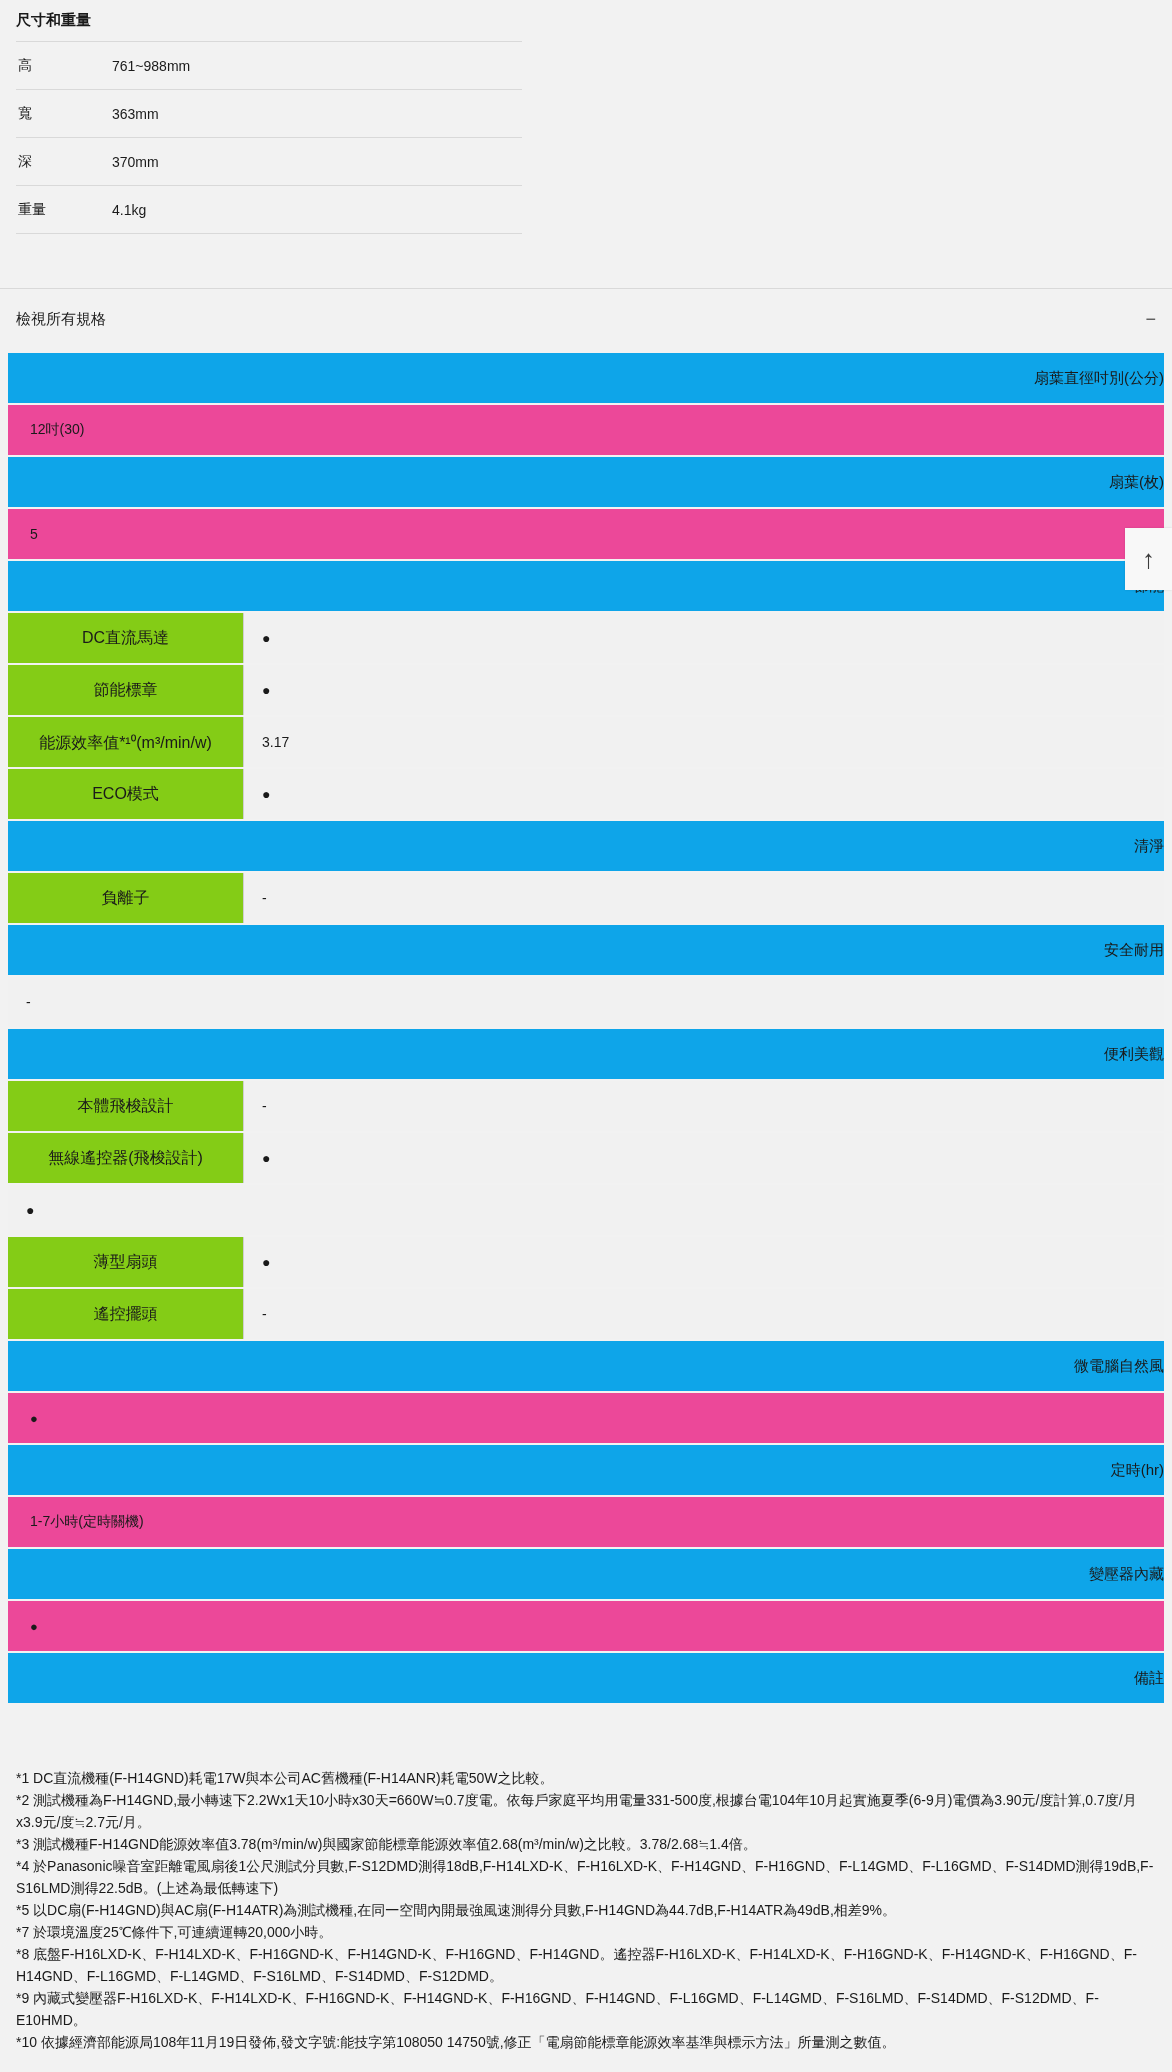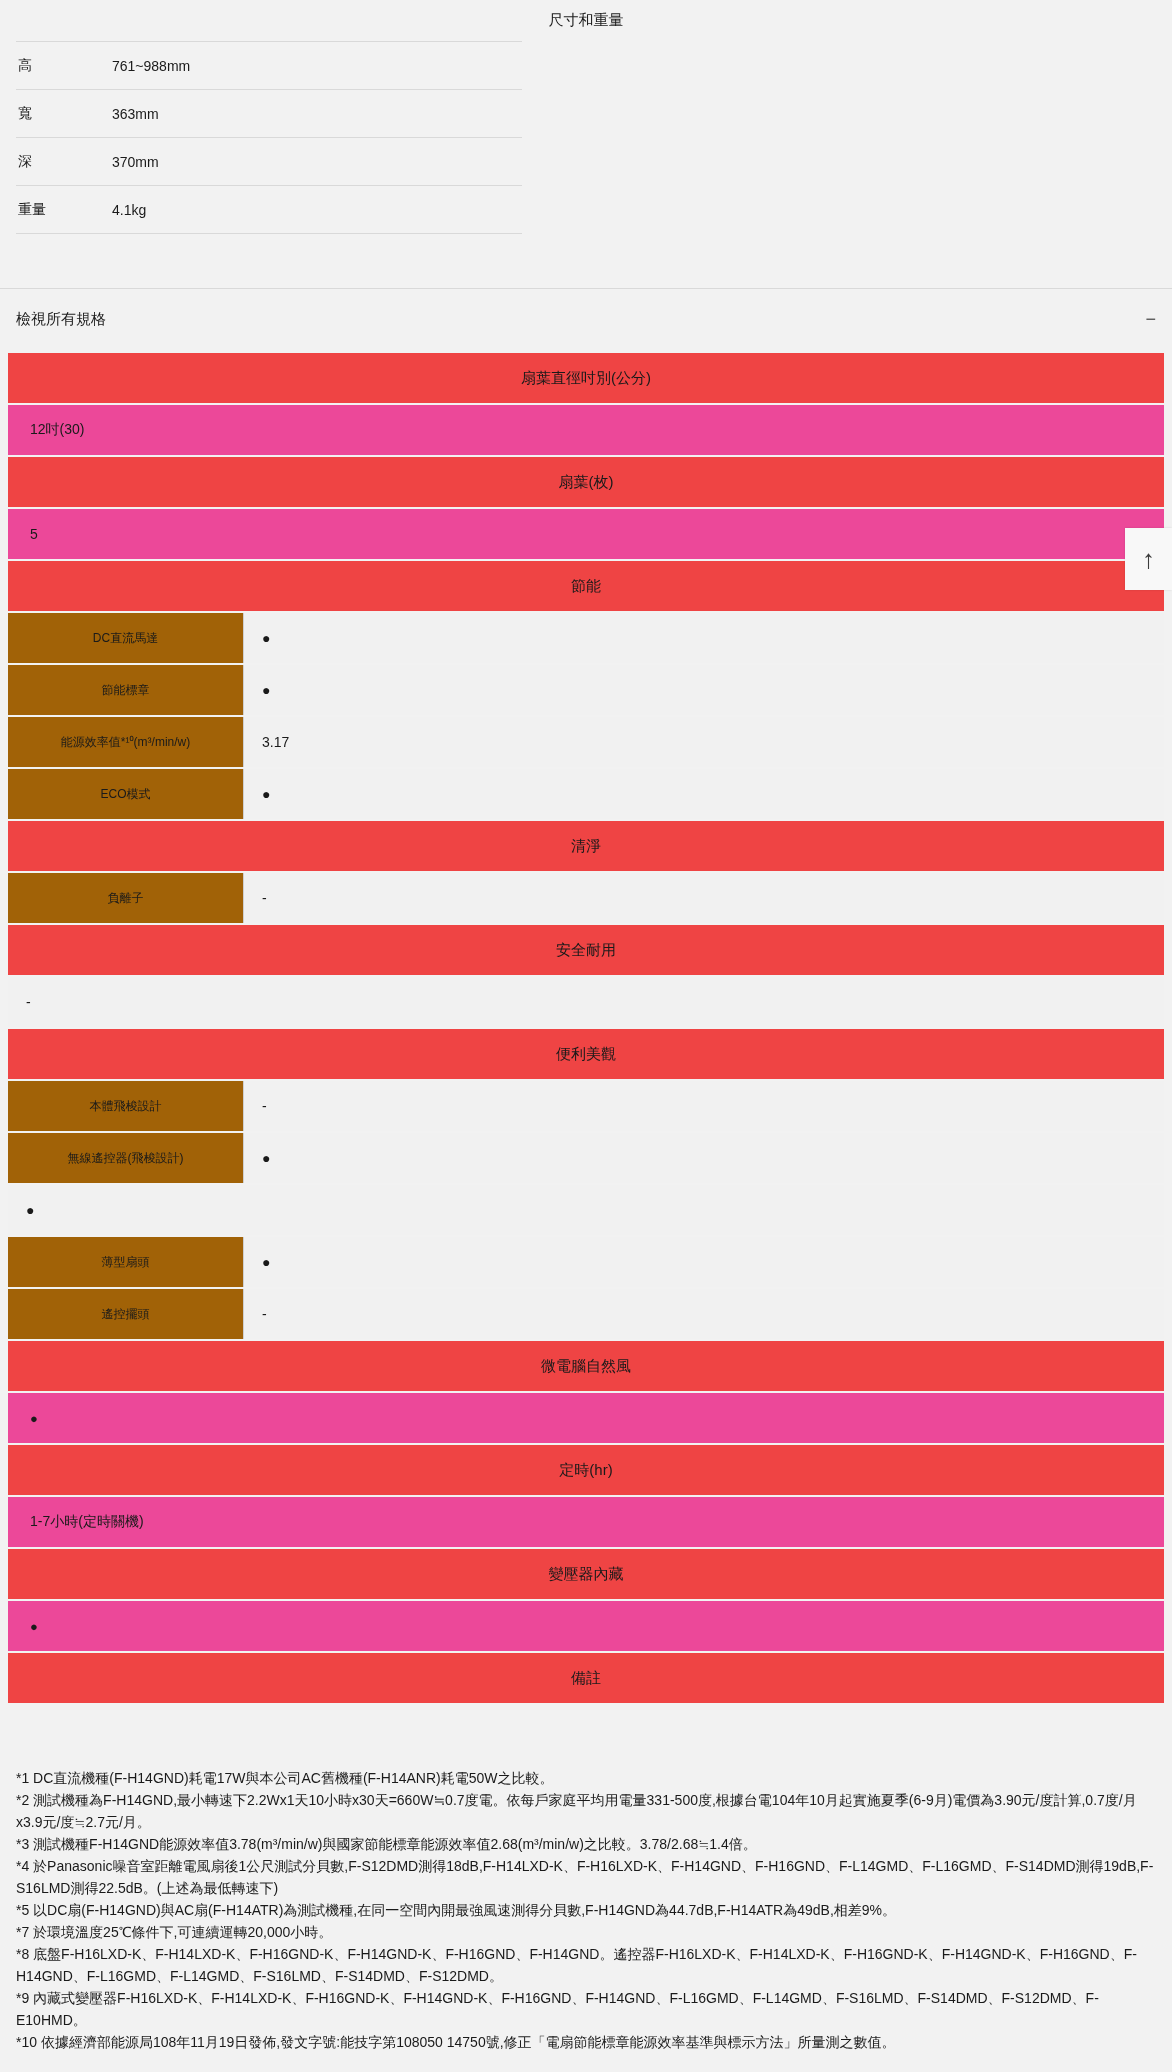--- a/index.html
+++ b/index.html
@@ -3,50 +3,50 @@
 <meta charset="utf-8">
 <style>
   html,body{margin:0;padding:0;}
   body{
     width:1172px;height:2072px;position:relative;overflow:hidden;
     background:#f2f2f2;color:#1a1a1a;
     font-family:"Liberation Sans",sans-serif;
   }
   
   .dim-section{padding:0 16px;}
-  .dim-title{font-size:15px;font-weight:normal;padding:11px 0 11px 0;text-align:center;}
+  .dim-title{font-size:15px;font-weight:bold;padding:11px 0 11px 0;}
   .dim-table{width:506px;border-top:1px solid #d9d9d9;}
   .dim-row{display:flex;align-items:center;height:47px;border-bottom:1px solid #d9d9d9;font-size:14px;}
   .dim-label{width:94px;padding-left:2px;}
   .dim-value{flex:1;}
   
   .page-divider{width:1172px;height:1px;background:#d9d9d9;position:absolute;left:0;top:288px;}
   .toggle-row{
     position:absolute;left:0;top:289px;width:1172px;height:60px;
     display:flex;align-items:center;justify-content:space-between;
     padding:0 16px;box-sizing:border-box;cursor:pointer;
   }
   .toggle-label{font-size:15px;color:#1a1a1a;}
   .minus-icon{font-size:18px;color:#4d4d4d;line-height:1;}
   
   .spec-table{position:absolute;left:8px;top:353px;width:1156px;}
   .spec-header{
-    height:50px;margin-bottom:2px;background:#ef4444;
-    display:flex;align-items:center;justify-content:center;
+    height:50px;margin-bottom:2px;background:#0ea5e9;
+    display:flex;align-items:center;justify-content:flex-end;
     font-size:15px;color:#1a1a1a;
   }
   .spec-full{
     height:50px;margin-bottom:2px;background:#ec4899;
     display:flex;align-items:center;padding-left:22px;font-size:14px;
   }
   .spec-pair{display:flex;margin-bottom:2px;height:50px;}
   .spec-pair .label{
-    width:236px;background:#a16207;border-right:1px solid #cfcfcf;
+    width:236px;background:#84cc16;border-right:1px solid #cfcfcf;
     display:flex;align-items:center;justify-content:center;
-    text-align:center;font-size:12px;padding:0 4px;box-sizing:border-box;
+    text-align:center;font-size:16px;padding:0 4px;box-sizing:border-box;
   }
   .spec-pair .value{
     flex:1;background:#f1f1f1;display:flex;align-items:center;
     padding-left:18px;font-size:14px;
   }
   .bullet{font-size:13px;}
   
   .footnotes{position:absolute;left:0;top:1757px;width:1172px;padding:10px 16px 0 16px;box-sizing:border-box;}
   .footnotes p{margin:0;font-size:14px;line-height:22px;color:#1a1a1a;}
   

